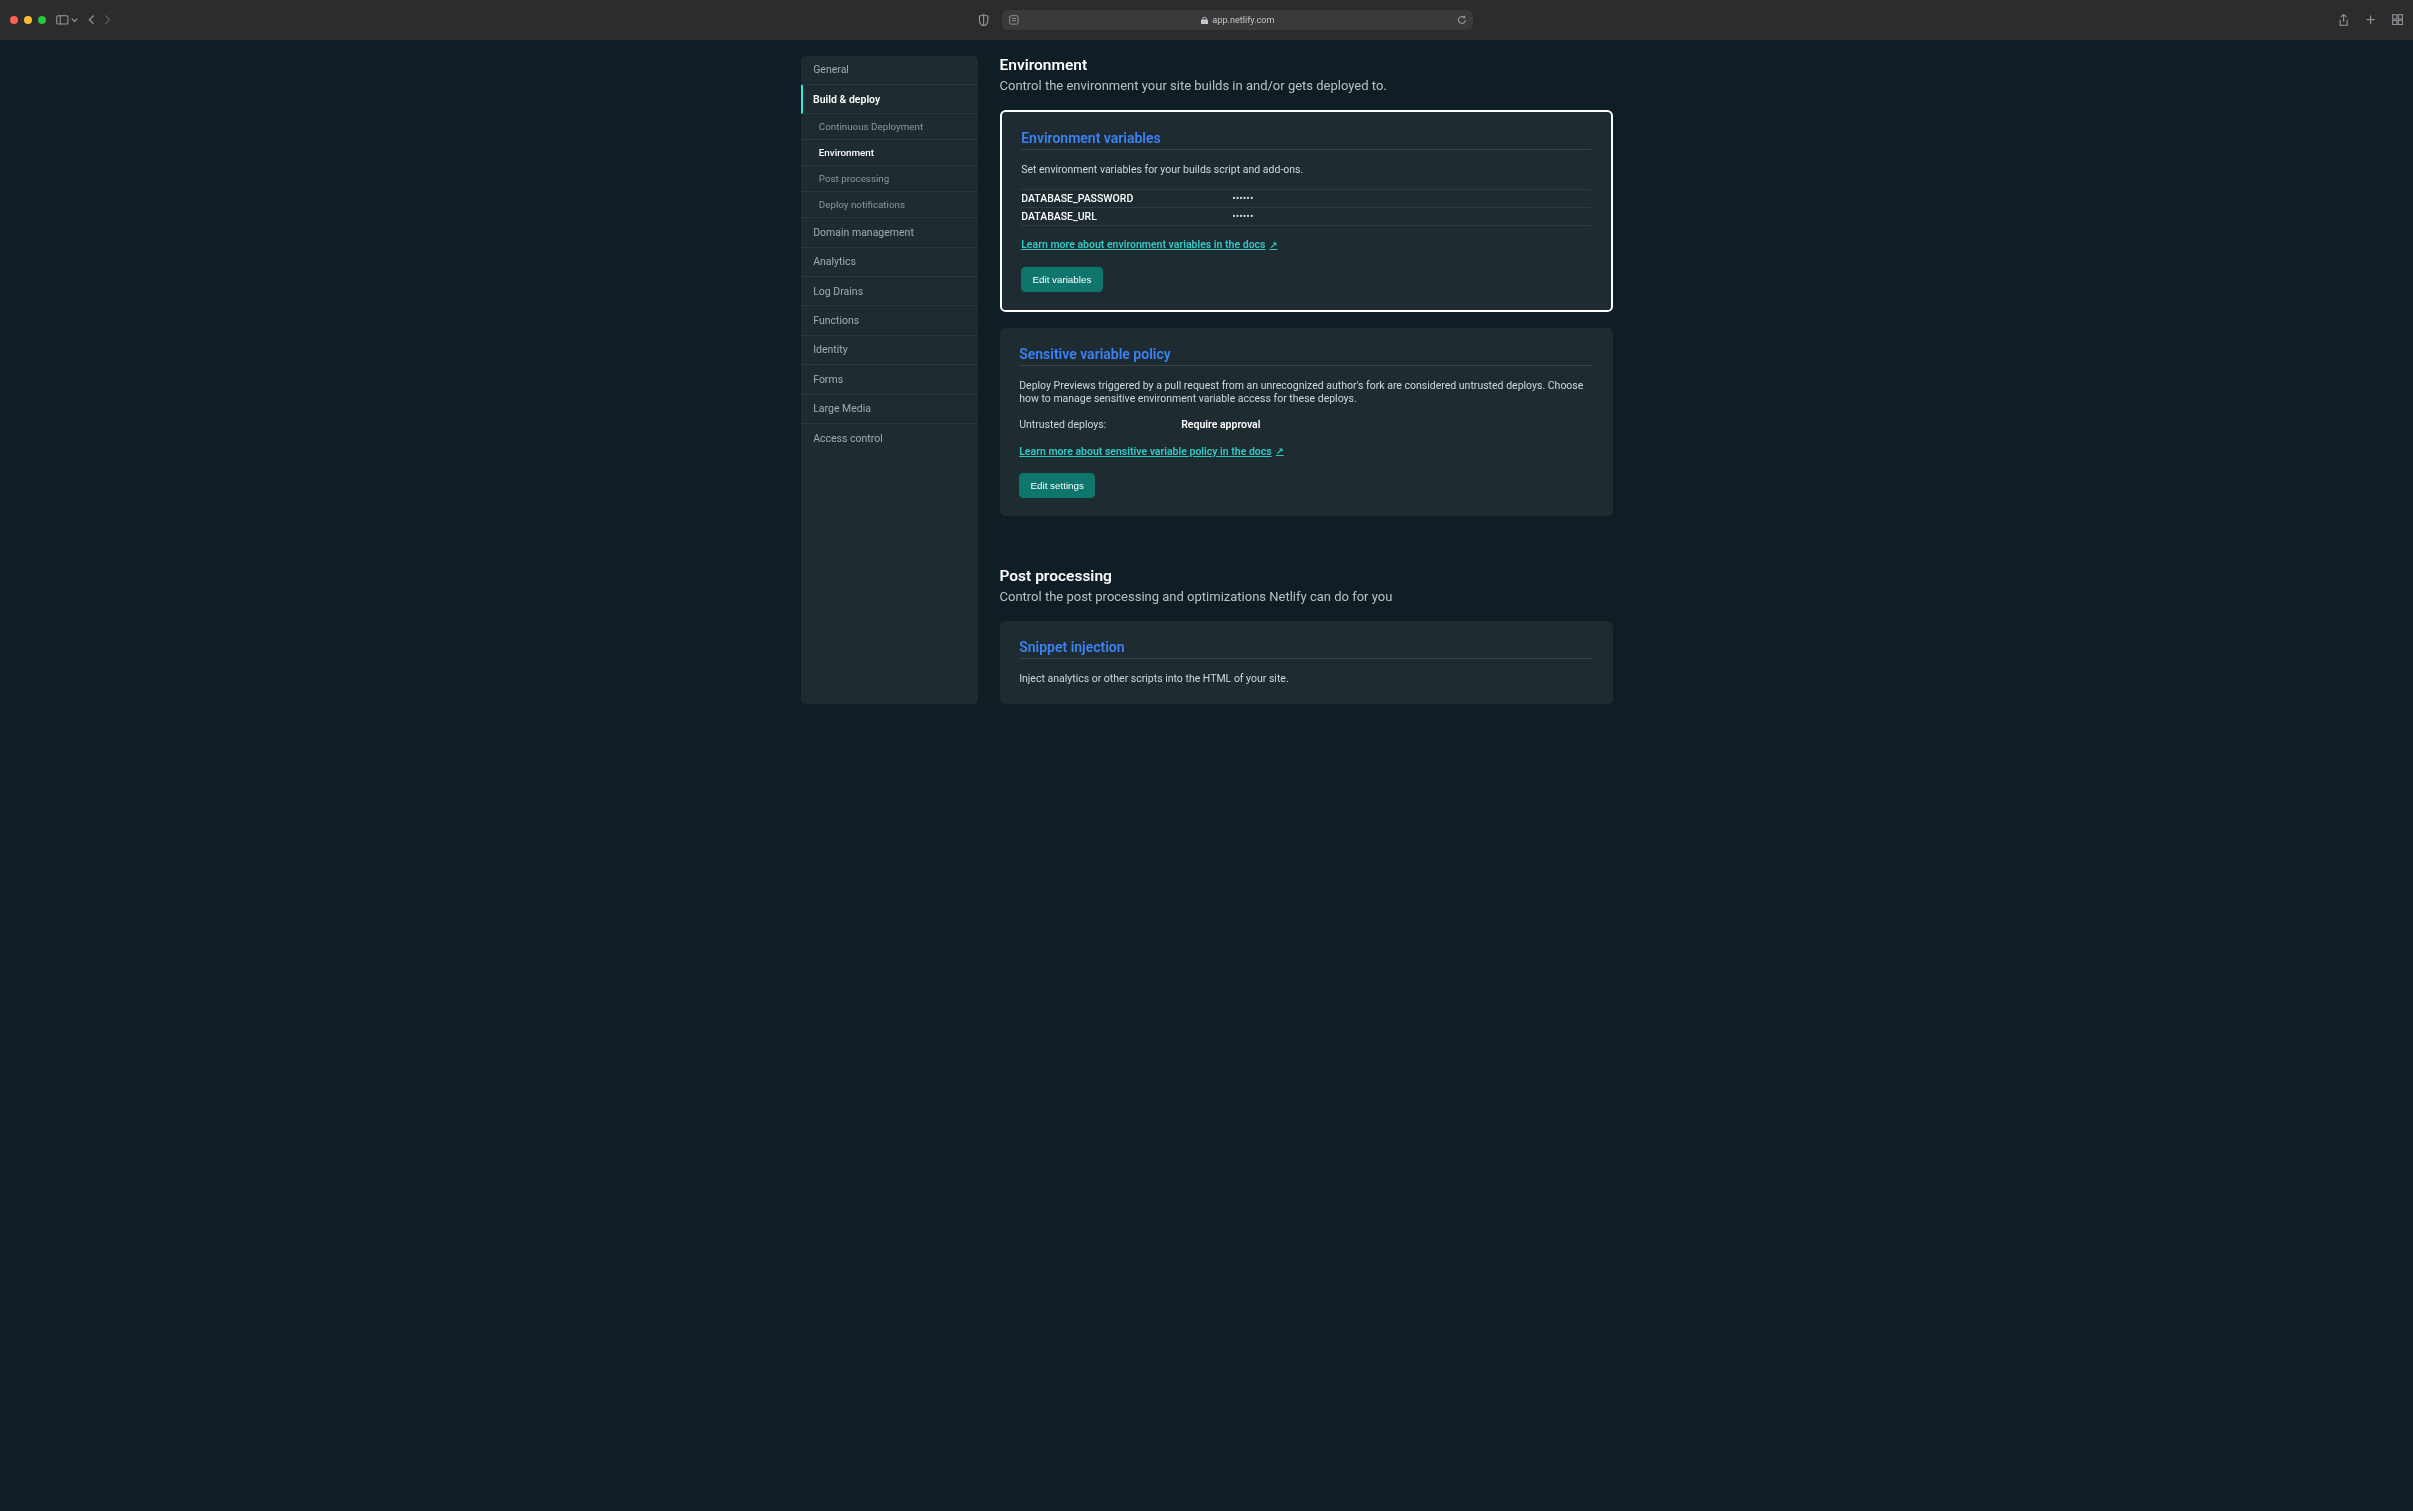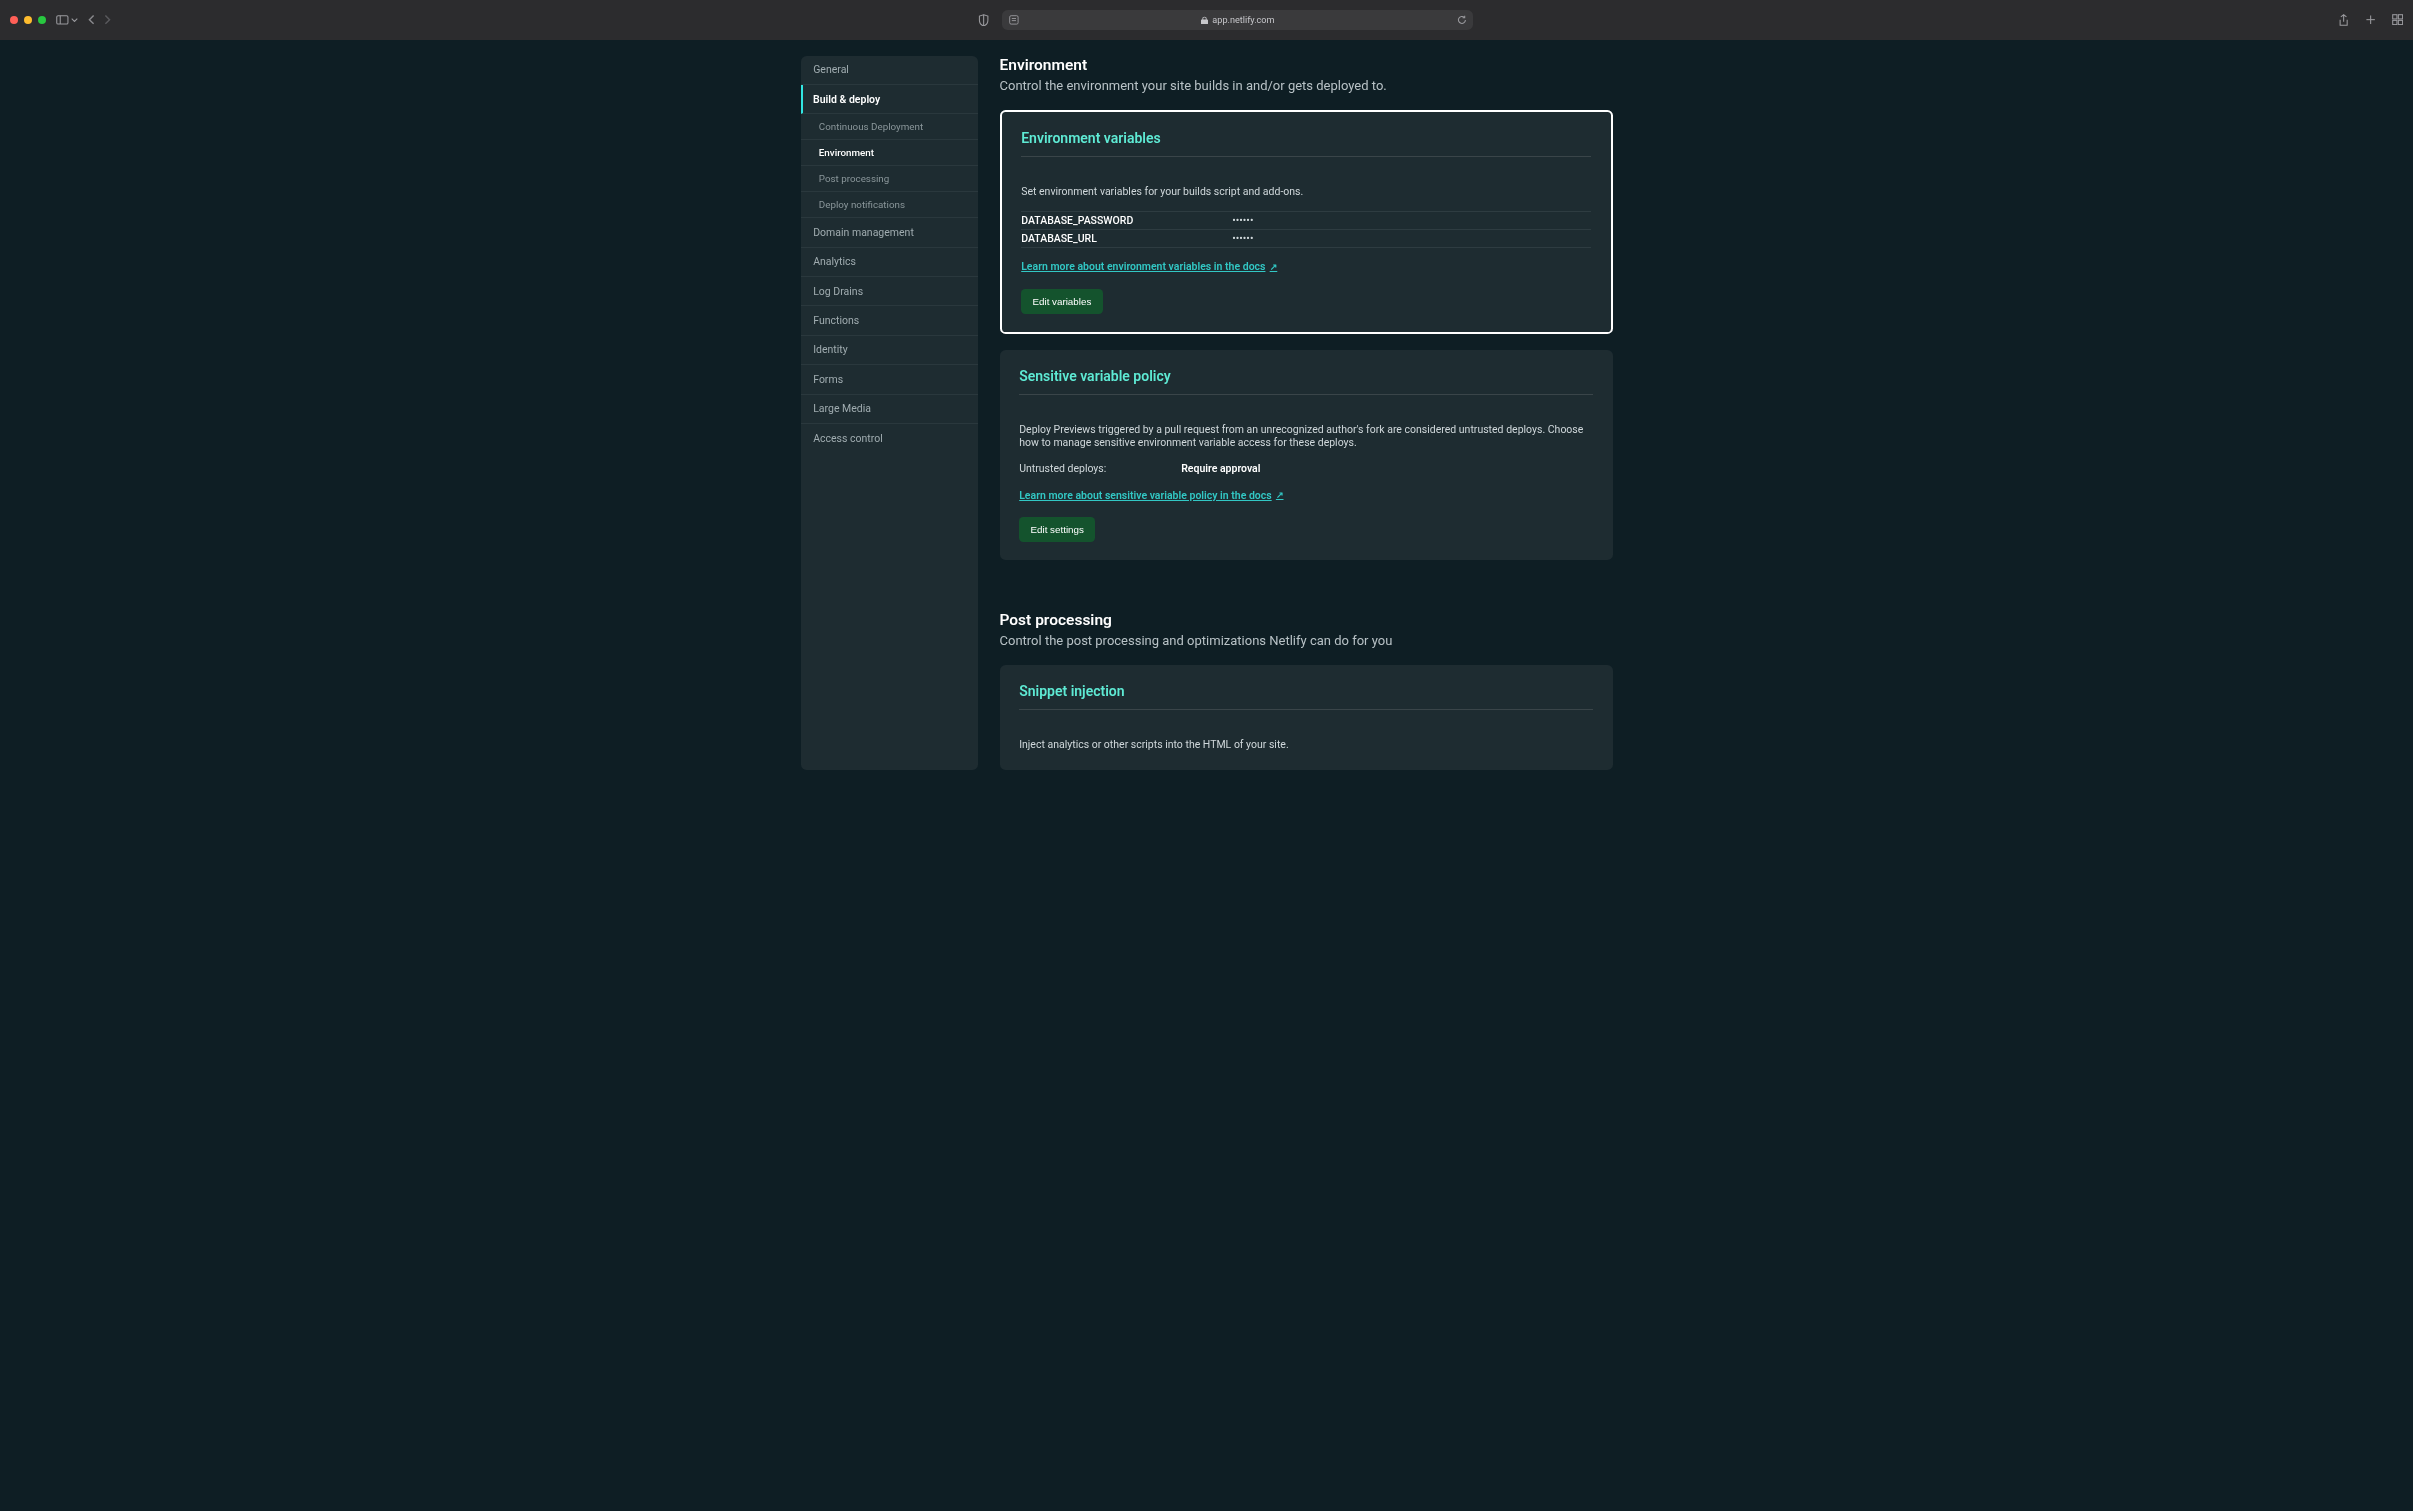--- a/index.html
+++ b/index.html
@@ -191,24 +191,24 @@
     }
     
     .card.highlighted {
       border: 2.8px solid #ffffff;
       border-radius: 5.6px;
     }
     
     .card-title {
       font-size: 14px;
       font-weight: 600;
-      color: #5eead4;
-      padding-bottom: 10px;
+      color: #3b82f6;
+      padding-bottom: 3px;
       border-bottom: 0.7px solid #3a4549;
-      margin-bottom: 28px;
+      margin-bottom: 13px;
     }
     
     .card-desc {
       font-size: 10.5px;
       color: #d0d8db;
       margin-bottom: 12.7px;
     }
     
     .var-table {
       margin-bottom: 12.7px;
@@ -261,21 +261,21 @@
       gap: 4.2px;
       margin-bottom: 15.5px;
       cursor: pointer;
     }
     
     .doc-link-arrow {
       font-size: 9.1px;
     }
     
     .btn {
-      background: #14532d;
+      background: #0f766e;
       color: #ffffff;
       border: none;
       border-radius: 4.2px;
       padding: 7px 11.3px;
       font-size: 9.8px;
       font-weight: 500;
       cursor: pointer;
     }
     
     .section-spacer {

